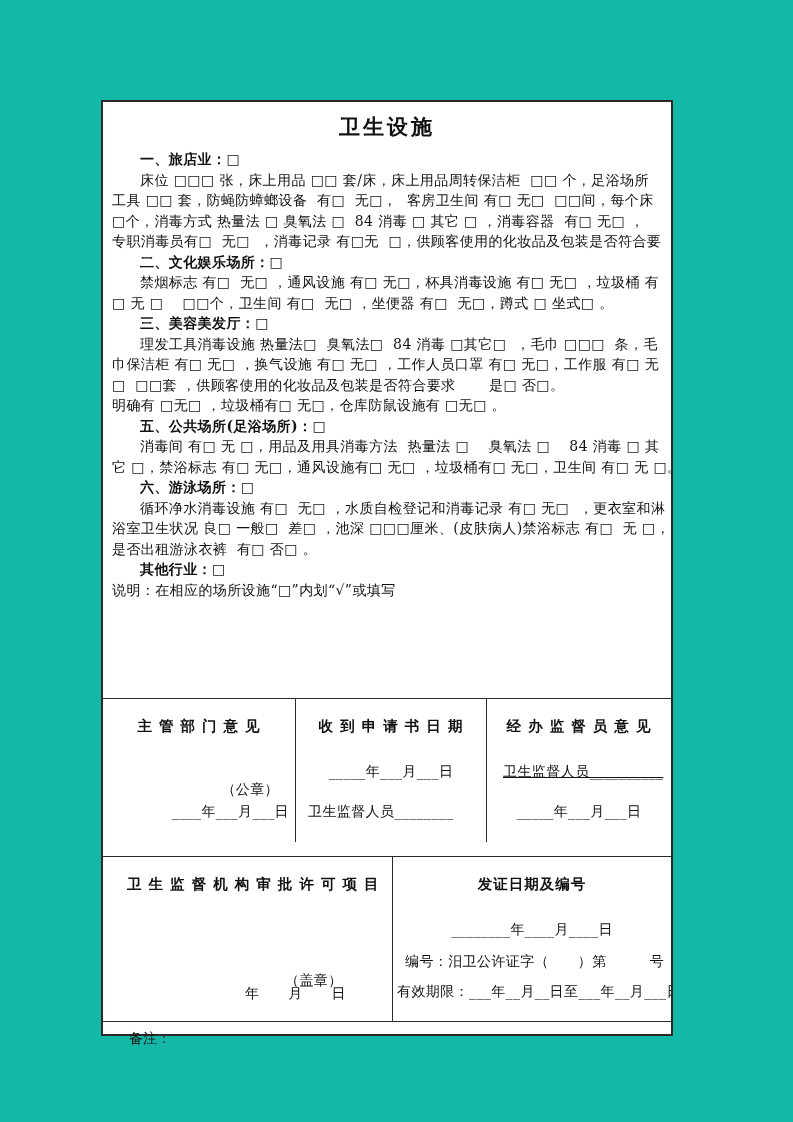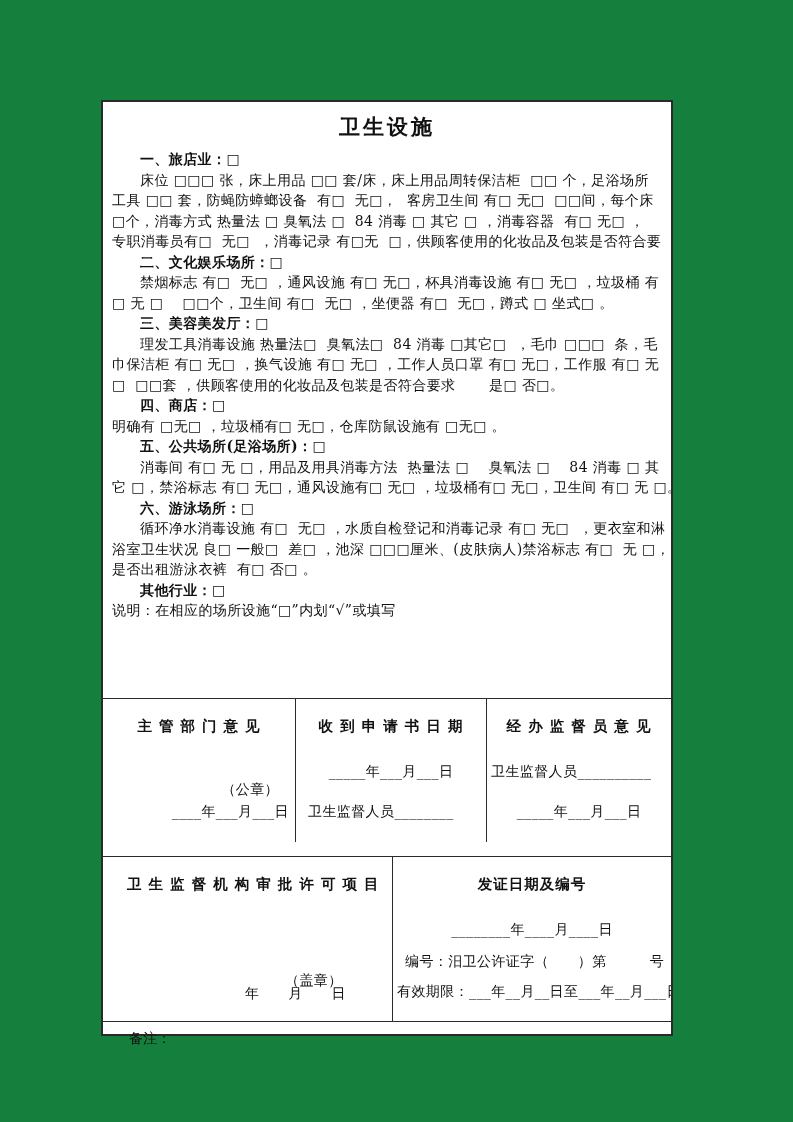--- a/index.html
+++ b/index.html
@@ -1,20 +1,20 @@
 <!DOCTYPE html>
 <html><head>
 <meta charset="utf-8">
 <style>
   * { margin:0; padding:0; box-sizing:border-box; }
   html,body { background:#ffffff; }
   .page {
     position:relative;
     width:793px; height:1122px;
-    background:#15803d;
+    background:#14b8a6;
     font-family:"DejaVu Serif","Liberation Serif",serif;
     color:#111111;
     overflow:hidden;
   }
   .form {
     position:absolute; left:101px; top:100px;
     width:572px; height:936px;
     border:2px solid #2a2a2a;
     background:#ffffff;
   }
@@ -52,21 +52,21 @@
     font-size:14.5px; font-weight:bold;
     text-align:center; letter-spacing:1px;
     white-space:pre;
   }
   .lic-left .cell-title { text-align:left; margin-left:24px; letter-spacing:1px; }
   .blank-line { position:absolute; font-size:14px; white-space:pre; letter-spacing:0.4px; }
   .seal1   { top:82px;  right:16px; }
   .date1   { top:104px; right:6px; }
   .date2   { top:64px;  left:0; width:100%; text-align:center; }
   .sup2    { top:104px; left:12px; }
-  .sup3    { top:64px;  left:4px; }
+  .sup3    { top:64px;  left:16px;text-decoration:underline; }
   .date3   { top:104px; left:0; width:100%; text-align:center; }
   .seal-l  { top:115px; left:182px; }
   .date-l  { top:128px; left:142px; }
   .date-r  { top:64px;  left:0; width:100%; text-align:center; }
   .num-r   { top:96px;  left:12px; }
   .valid-r { top:126px; left:4px; }
   .remarks-row {
     border-top:1px solid #2a2a2a;
     height:38px;
     padding:8px 0 0 26px;
@@ -90,21 +90,20 @@
 
       <div class="heading">二、文化娱乐场所：□</div>
       <div class="line indent">禁烟标志 有□  无□ ，通风设施 有□ 无□，杯具消毒设施 有□ 无□ ，垃圾桶 有</div>
       <div class="line">□ 无 □ 　□□个，卫生间 有□  无□ ，坐便器 有□  无□，蹲式 □ 坐式□ 。</div>
 
       <div class="heading">三、美容美发厅：□</div>
       <div class="line indent">理发工具消毒设施 热量法□  臭氧法□  84 消毒 □其它□  ，毛巾 □□□  条，毛</div>
       <div class="line">巾保洁柜 有□ 无□ ，换气设施 有□ 无□ ，工作人员口罩 有□ 无□，工作服 有□ 无</div>
       <div class="line">□  □□套 ，供顾客使用的化妆品及包装是否符合要求　　 是□ 否□。</div>
 
-      <div class="heading">四、商店：□</div>
       <div class="line">明确有 □无□ ，垃圾桶有□ 无□，仓库防鼠设施有 □无□ 。</div>
 
       <div class="heading">五、公共场所(足浴场所)：□</div>
       <div class="line indent">消毒间 有□ 无 □，用品及用具消毒方法  热量法 □ 　臭氧法 □ 　84 消毒 □ 其</div>
       <div class="line">它 □，禁浴标志 有□ 无□，通风设施有□ 无□ ，垃圾桶有□ 无□，卫生间 有□ 无 □。</div>
 
       <div class="heading">六、游泳场所：□</div>
       <div class="line indent">循环净水消毒设施 有□  无□ ，水质自检登记和消毒记录 有□ 无□  ，更衣室和淋</div>
       <div class="line">浴室卫生状况 良□ 一般□  差□ ，池深 □□□厘米、(皮肤病人)禁浴标志 有□  无 □，</div>
       <div class="line">是否出租游泳衣裤  有□ 否□ 。</div>

